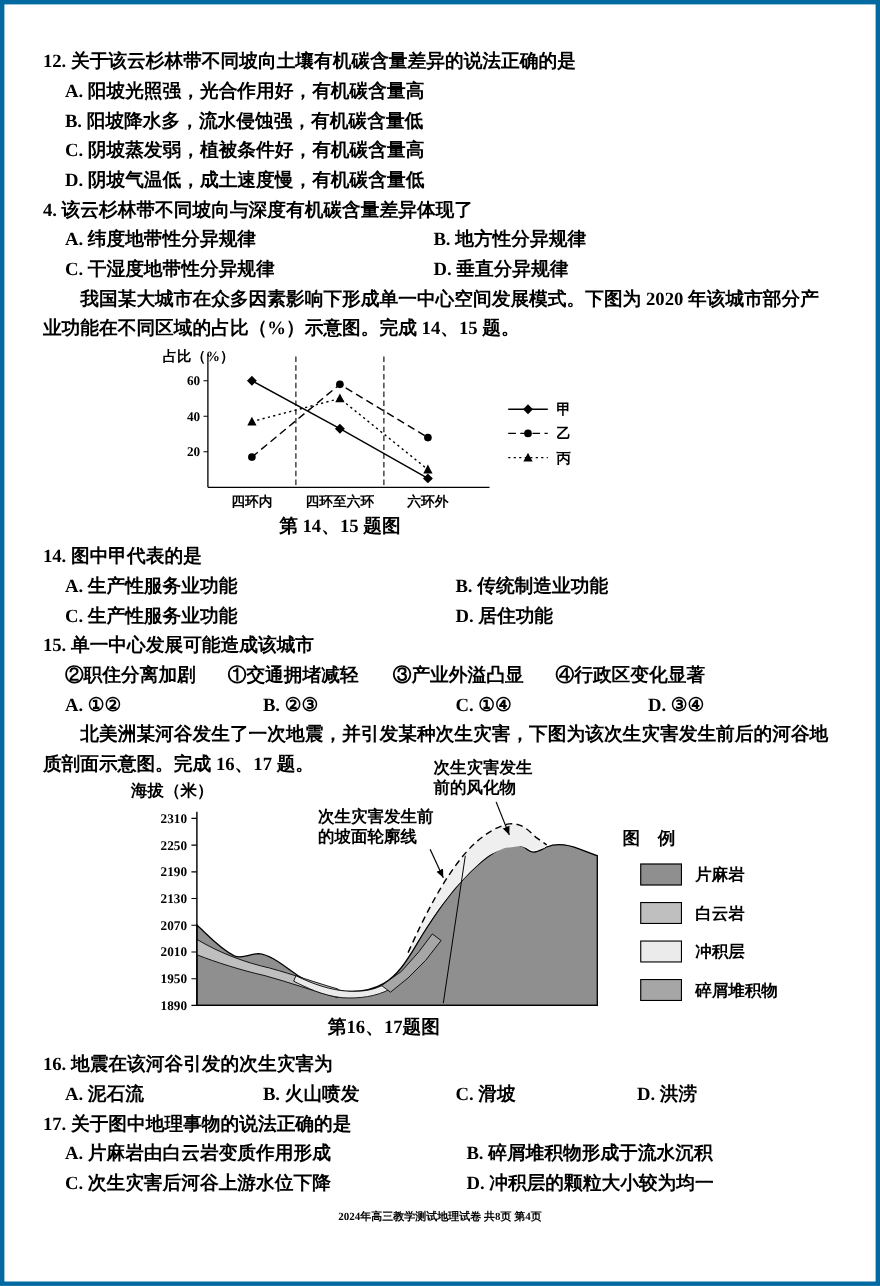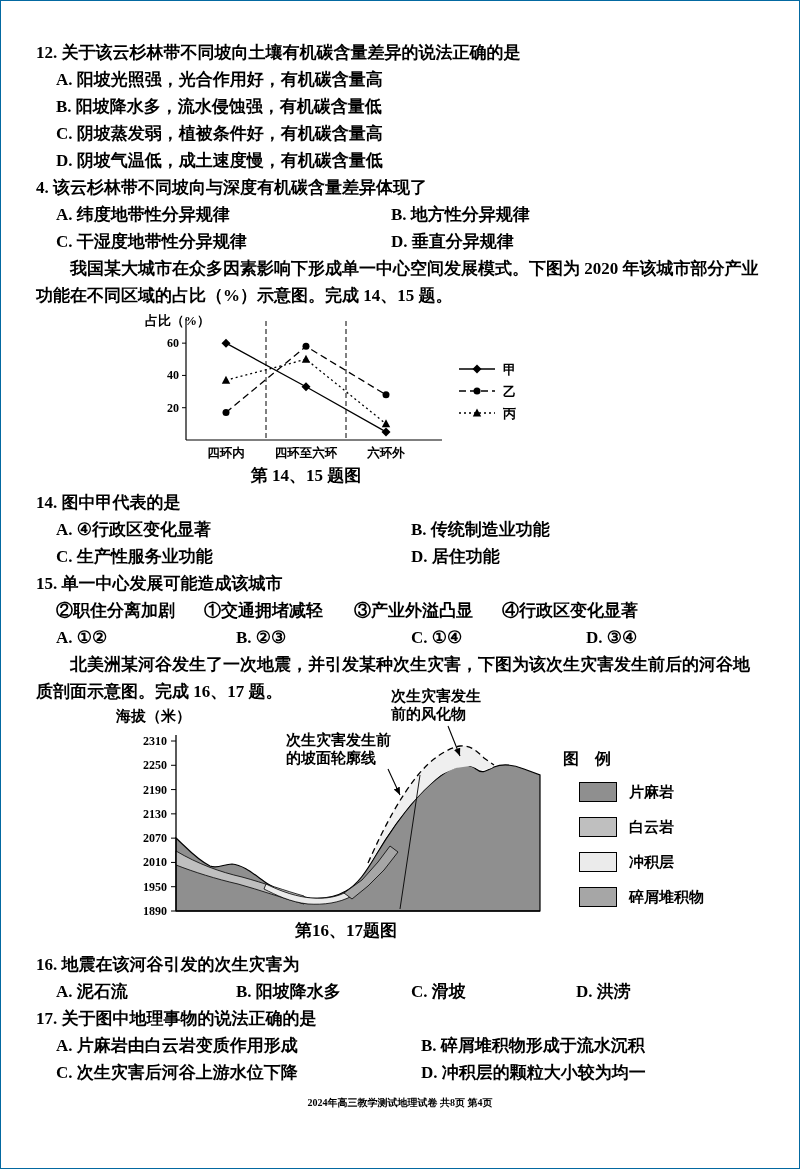--- a/index.html
+++ b/index.html
@@ -2,21 +2,21 @@
 <html><head>
 <meta charset="utf-8">
 <style>
   html,body{margin:0;padding:0;background:#ffffff;}
   .page{
     position:relative;
     width:800px;height:1169px;
     background:#ffffff;
     box-sizing:border-box;
     padding:38px 35px 0 35px;
-    border:1px solid #0369a1;
+    border:4px solid #0369a1;
     font-family:"Liberation Serif","DejaVu Serif",serif;
     font-size:17px;color:#000;font-weight:600;
     overflow:hidden;
   }
   .stem{font-weight:700;line-height:27px;}
   .opt{margin-left:20px;line-height:27px;}
   .opt-row{display:flex;margin-left:20px;line-height:27px;}
   .cell{white-space:nowrap;}
   .w335{width:335px;}
   .w355{width:355px;}
@@ -104,21 +104,21 @@
         <text x="362" y="82.5" font-size="13" font-weight="700">乙</text>
         <line x1="318" y1="100" x2="354" y2="100" stroke="#000" stroke-width="1.3" stroke-dasharray="2,3"></line>
         <path d="M336 95.5L340.2 103.5L331.8 103.5Z" fill="#000"></path>
         <text x="362" y="104.5" font-size="13" font-weight="700">丙</text>
       </svg>
     <div class="chart-caption">第 14、15 题图</div>
   </div>
 
   <div class="stem">14. 图中甲代表的是</div>
   <div class="opt-row">
-    <div class="cell w355">A. ④行政区变化显著</div>
+    <div class="cell w355">A. 生产性服务业功能</div>
     <div class="cell">B. 传统制造业功能</div>
   </div>
   <div class="opt-row">
     <div class="cell w355">C. 生产性服务业功能</div>
     <div class="cell">D. 居住功能</div>
   </div>
 
   <div class="stem">15. 单一中心发展可能造成该城市</div>
   <div class="opt-row">
     <div class="cell w148">②职住分离加剧</div>
@@ -200,21 +200,21 @@
           </div>
         </div>
     </div>
 
     <div class="sec-caption">第16、17题图</div>
   </div>
 
   <div class="stem">16. 地震在该河谷引发的次生灾害为</div>
   <div class="opt-row">
     <div class="cell w180">A. 泥石流</div>
-    <div class="cell w175">B. 阳坡降水多</div>
+    <div class="cell w175">B. 火山喷发</div>
     <div class="cell w165">C. 滑坡</div>
     <div class="cell">D. 洪涝</div>
   </div>
 
   <div class="stem">17. 关于图中地理事物的说法正确的是</div>
   <div class="opt-row">
     <div class="cell w365">A. 片麻岩由白云岩变质作用形成</div>
     <div class="cell">B. 碎屑堆积物形成于流水沉积</div>
   </div>
   <div class="opt-row">

